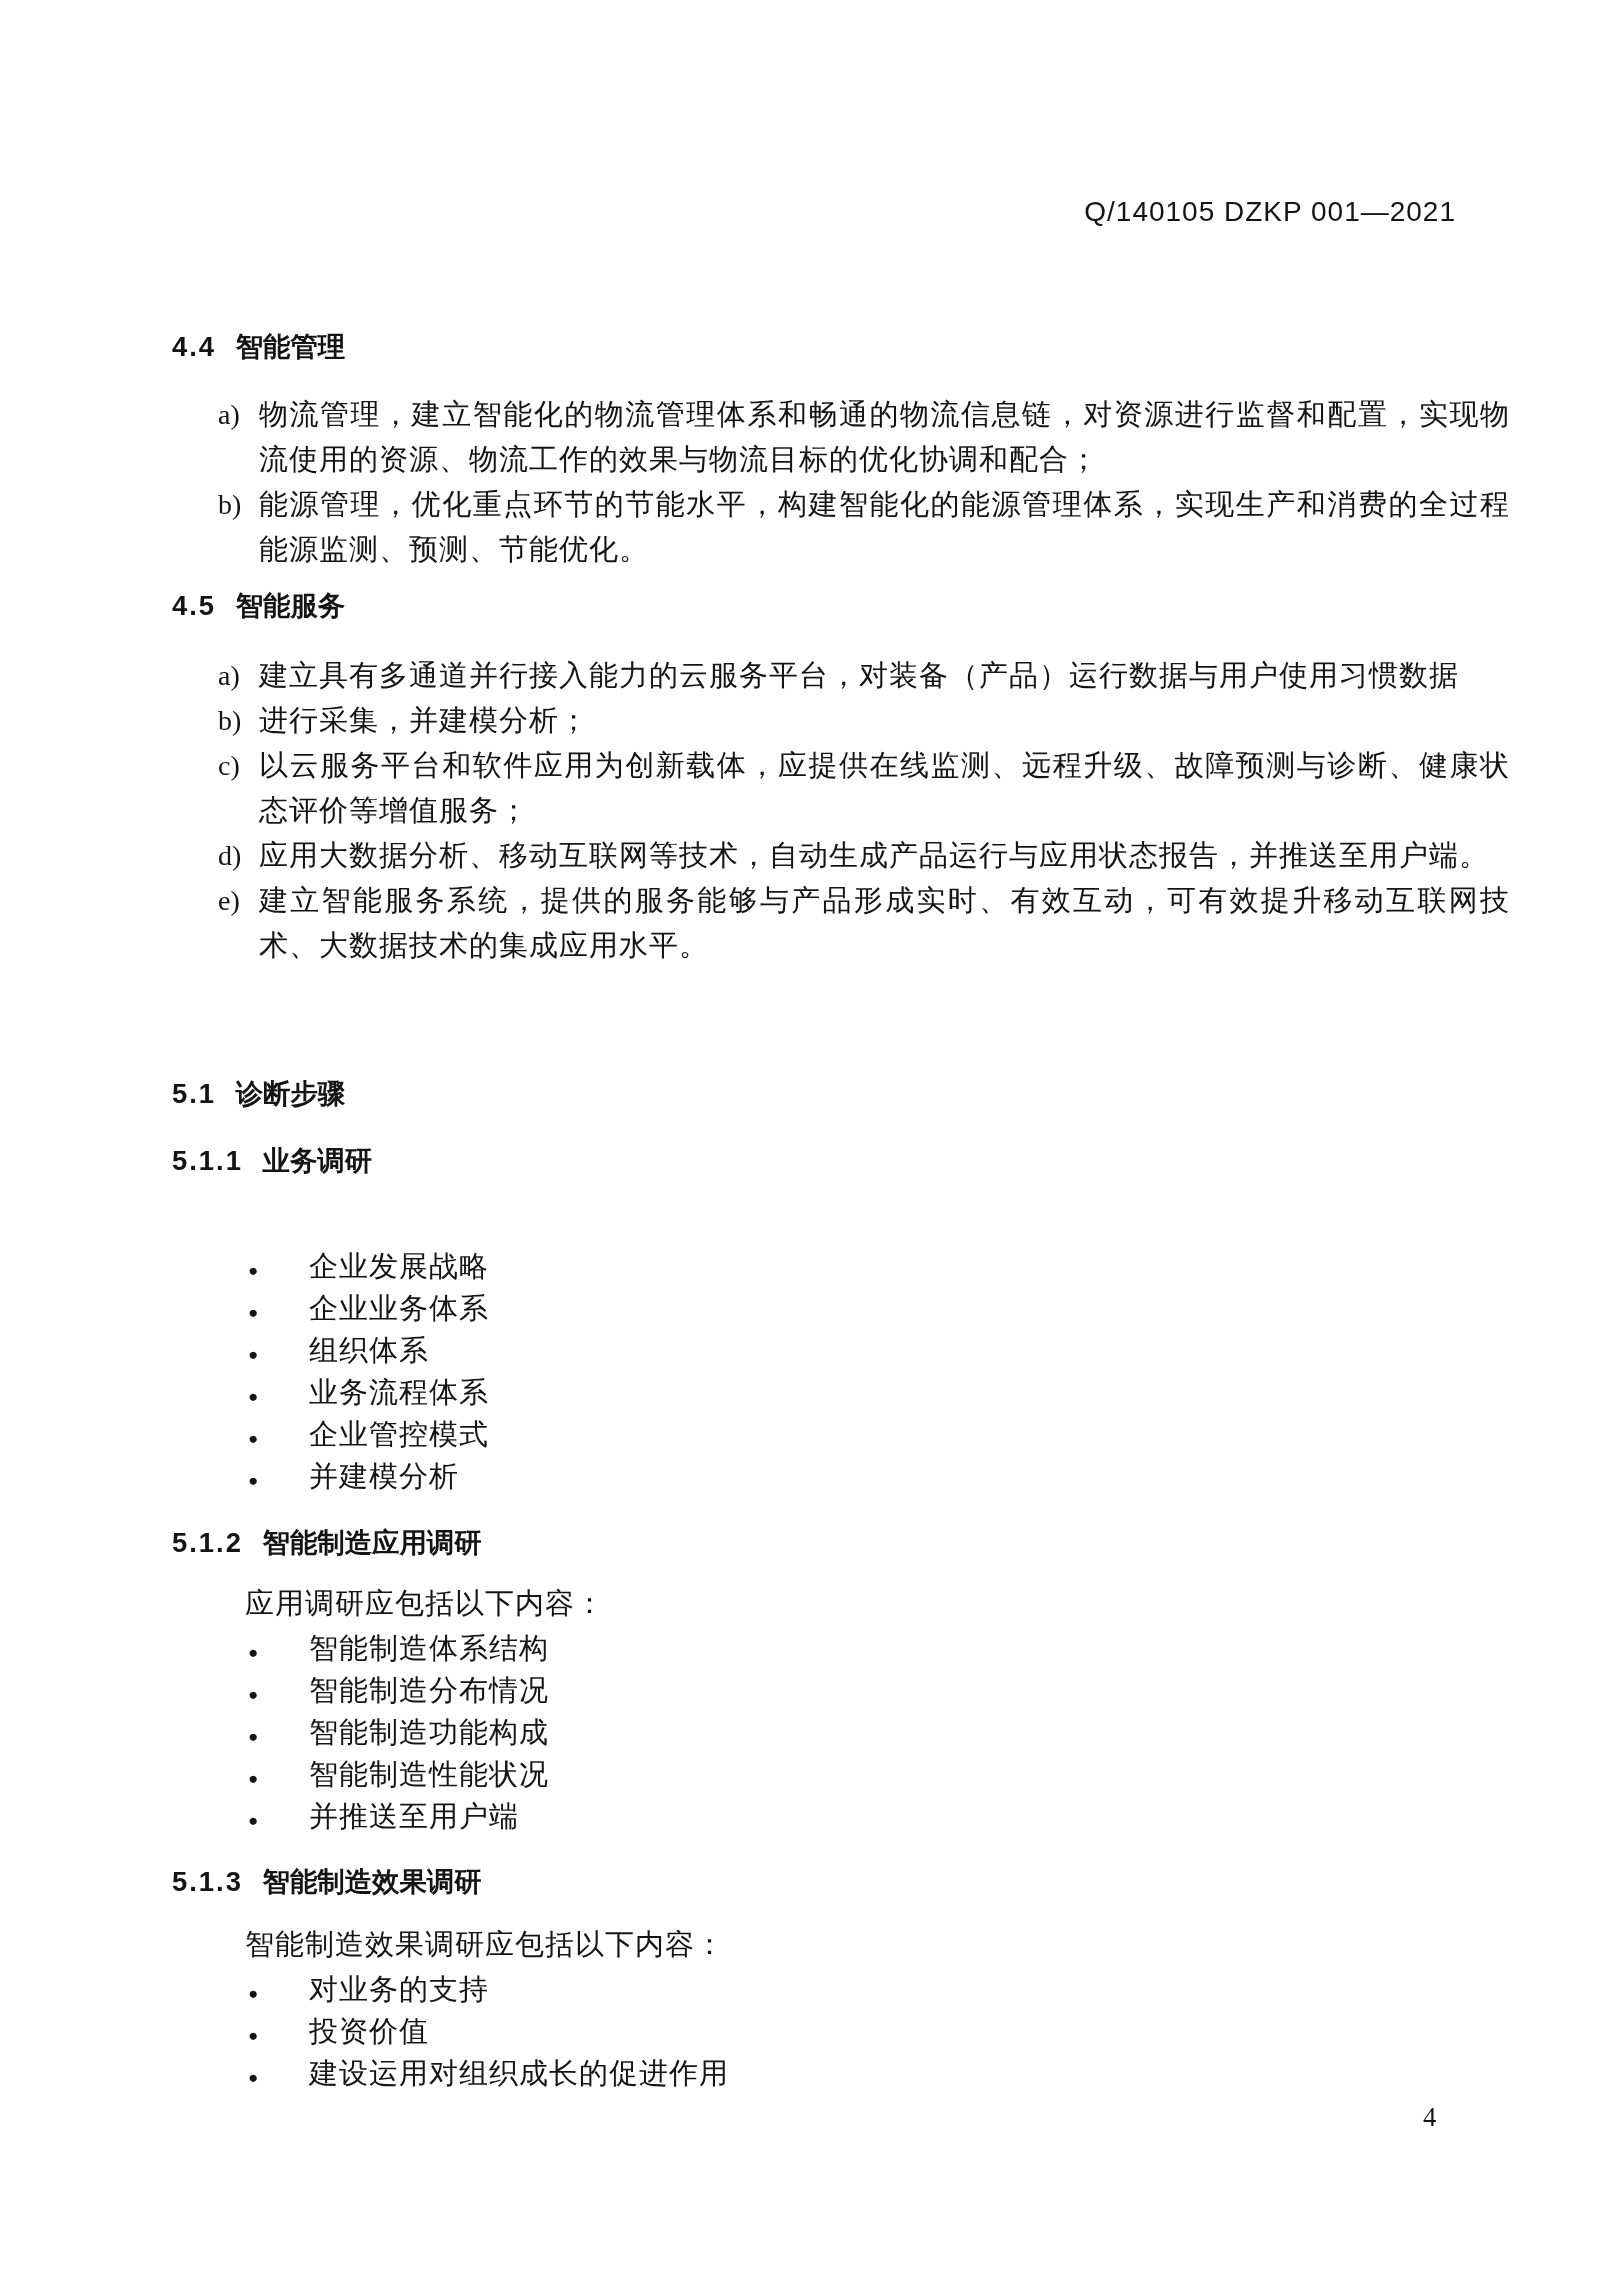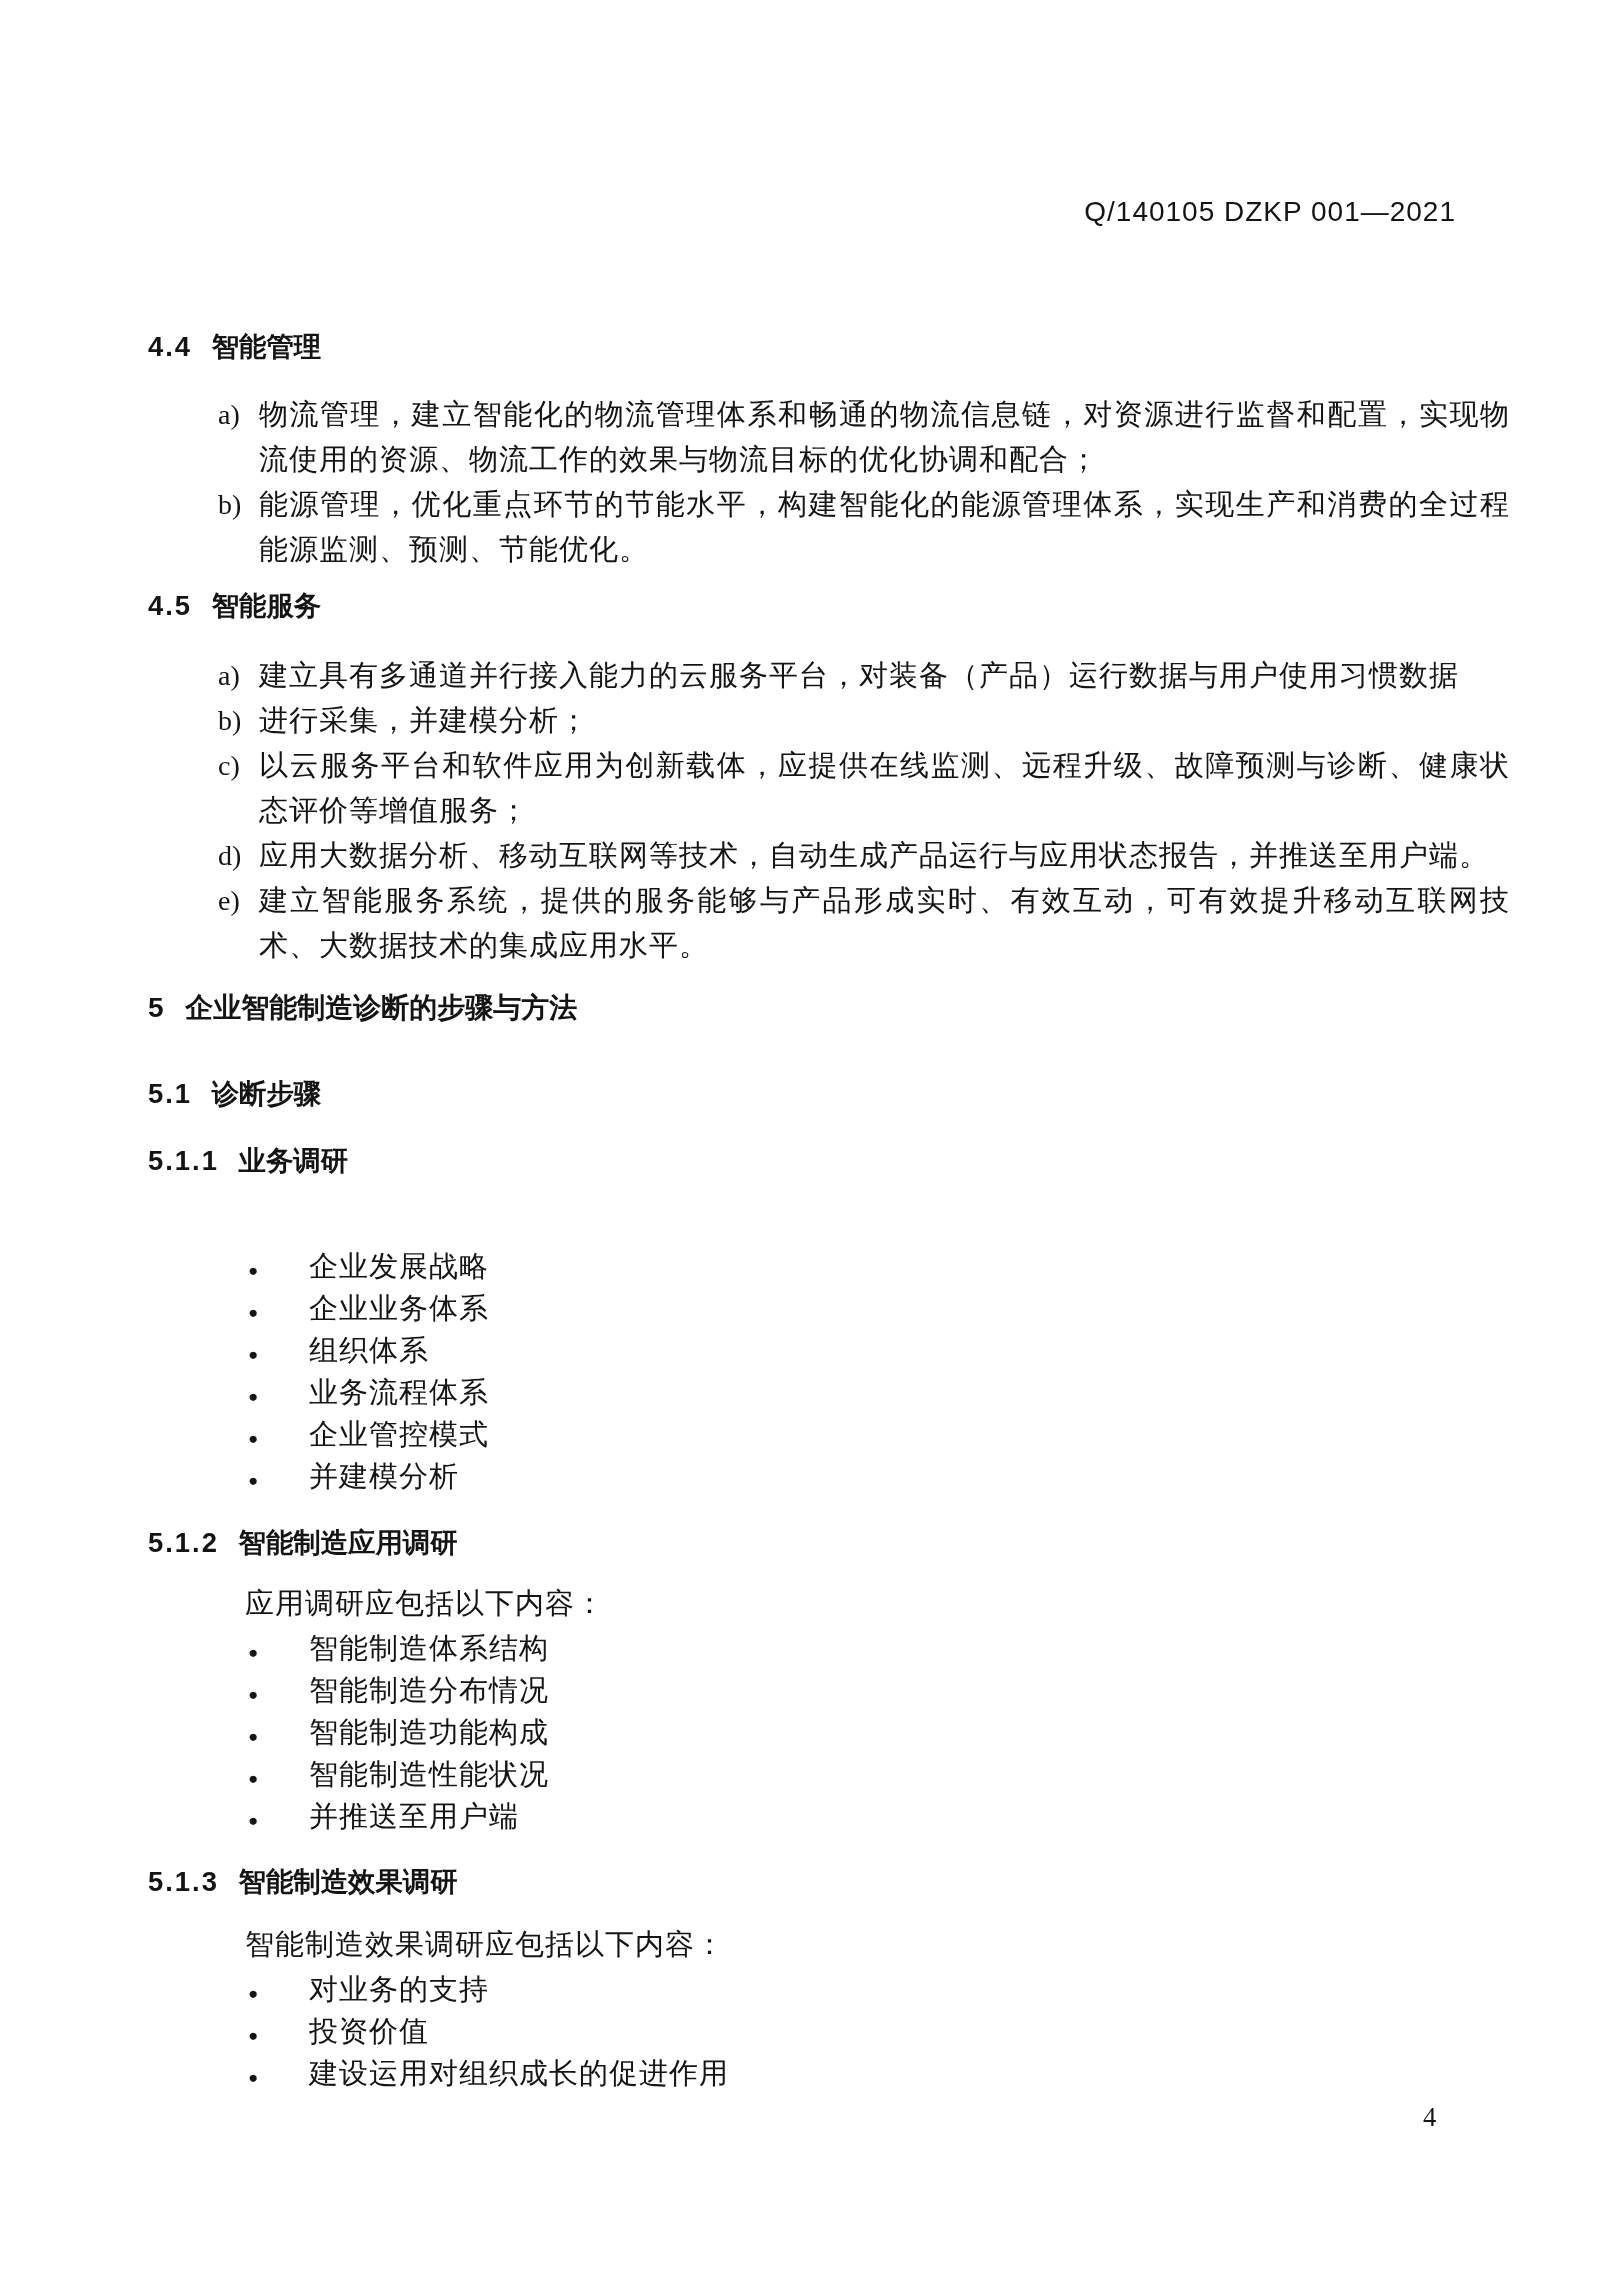--- a/index.html
+++ b/index.html
@@ -21,21 +21,21 @@
     right: 165px;
     font-family: "Liberation Sans", sans-serif;
     font-size: 28px;
     letter-spacing: 1px;
     line-height: 35px;
     white-space: nowrap;
   }
 
   
   .heading {
-    left: 148px;
+    left: 172px;
     font-family: "Liberation Sans", sans-serif;
     font-weight: bold;
     font-size: 27.4px;
     line-height: 39px;
     white-space: nowrap;
   }
   .heading .h-num { margin-right: 19.6px; letter-spacing: 2px; }
   .heading.chapter { font-size: 28px; }
 
   
@@ -121,23 +121,20 @@
     <div class="l-item">
       <span class="l-label">d)</span>
       <p class="l-text">应用大数据分析、移动互联网等技术，自动生成产品运行与应用状态报告，并推送至用户端。</p>
     </div>
     <div class="l-item">
       <span class="l-label">e)</span>
       <p class="l-text">建立智能服务系统，提供的服务能够与产品形成实时、有效互动，可有效提升移动互联网技术、大数据技术的集成应用水平。</p>
     </div>
   </div>
 
-  <div class="abs heading chapter" style="top:988px;">
-    <span class="h-num">5</span><span class="h-title">企业智能制造诊断的步骤与方法</span>
-  </div>
 
   <div class="abs heading" style="top:1074px;">
     <span class="h-num">5.1</span><span class="h-title">诊断步骤</span>
   </div>
 
   <div class="abs heading" style="top:1141px;">
     <span class="h-num">5.1.1</span><span class="h-title">业务调研</span>
   </div>
 
 

